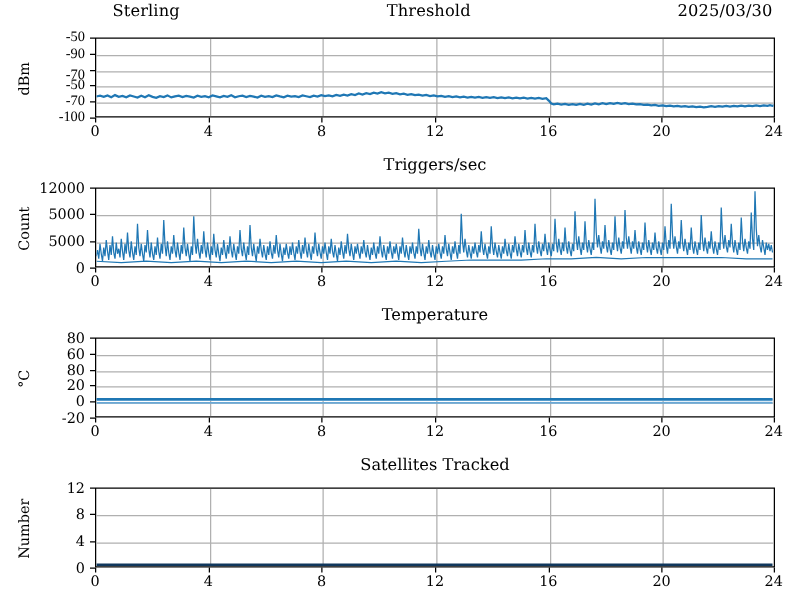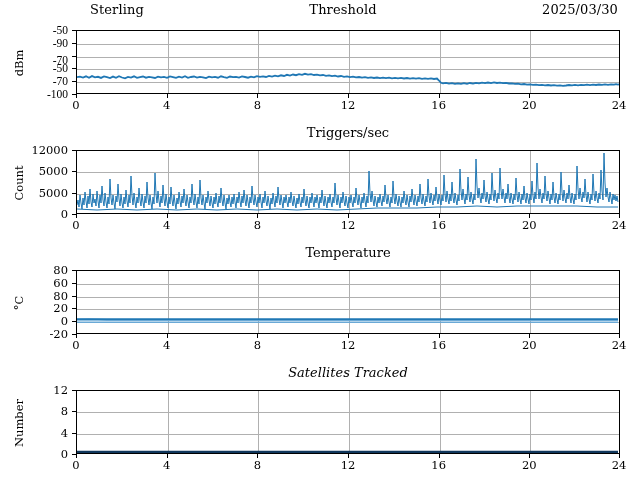--- a/index.html
+++ b/index.html
@@ -339,21 +339,21 @@
       <div class="xtick" style="left:90.7px;top:4px;">4</div>
       <div class="xtick" style="left:181.3px;top:4px;">8</div>
       <div class="xtick" style="left:272px;top:4px;">12</div>
       <div class="xtick" style="left:362.7px;top:4px;">16</div>
       <div class="xtick" style="left:453.3px;top:4px;">20</div>
       <div class="xtick" style="left:543px;top:4px;">24</div>
     </div>
   </div>
 
   <div class="panel">
-    <div class="panel-title" style="top:365px;font-style:italic;">Satellites Tracked</div>
+    <div class="panel-title" style="top:365px;">Satellites Tracked</div>
 
     <div class="yticks" style="top:390px;height:64px;">
       <div class="ytick" style="top:-5px;">12</div>
       <div class="ytick" style="top:16.3px;">8</div>
       <div class="ytick" style="top:37.7px;">4</div>
       <div class="ytick" style="top:59px;">0</div>
     </div>
     <div class="ylabel" style="left:-8px;top:416px;width:54px;">Number</div>
 
     <div class="ytickmark" style="top:390px;"></div>

